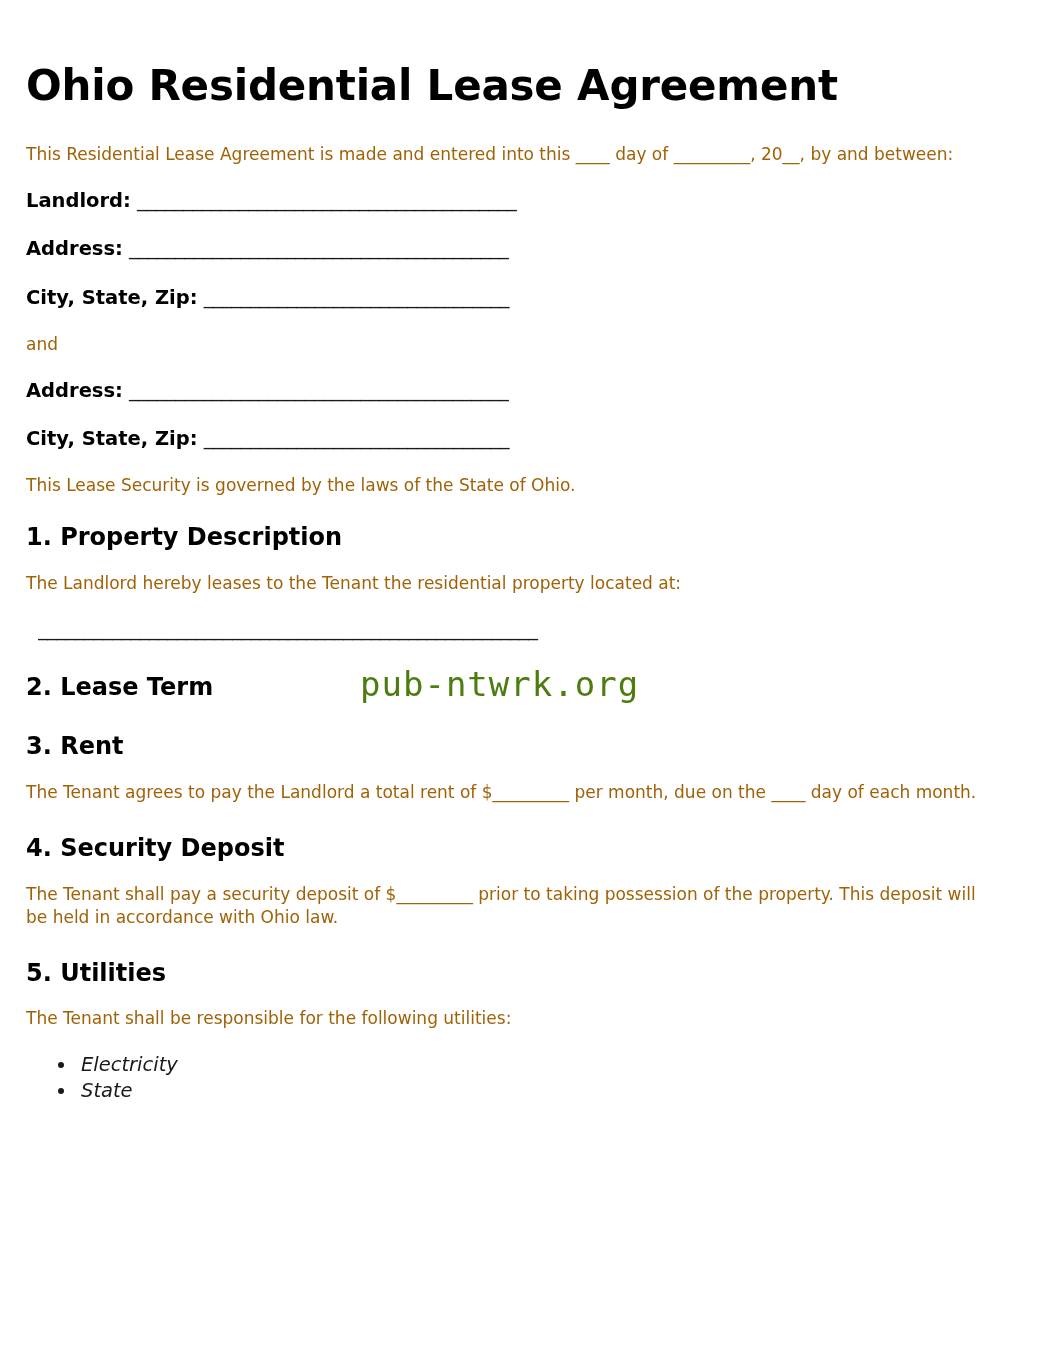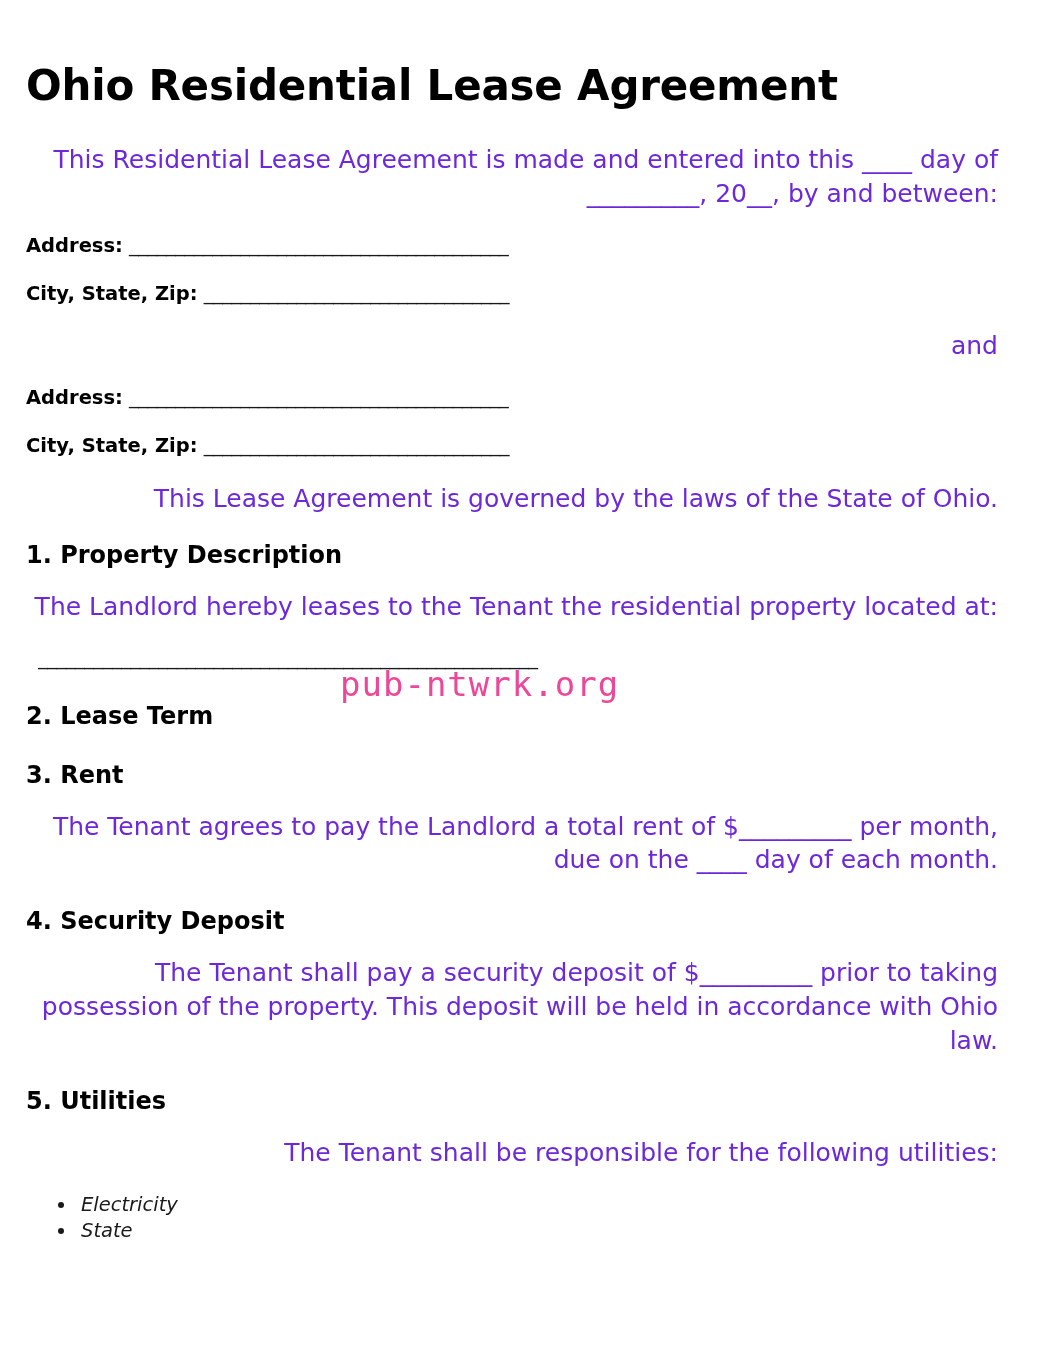--- a/index.html
+++ b/index.html
@@ -27,25 +27,24 @@
   .doc-title {
     font-size: 42px;
     font-weight: bold;
     line-height: 1.12;
     letter-spacing: -0.2px;
     margin: 0 0 34px 0;
     color: #000000;
   }
 
   .para {
-    font-size: 25px;
+    font-size: 17px;
     line-height: 1.35;
     margin: 0 0 22px 0;
-    color: #6d28d9;
-    text-align: right;
+    color: #a16207;
   }
 
   .field-row {
     font-size: 19.5px;
     line-height: 1.35;
     margin: 0 0 22px 0;
     white-space: nowrap;
     color: #1a1a1a;
   }
   .field-label {
@@ -85,40 +84,44 @@
   ul.util-list li {
     font-size: 19.5px;
     line-height: 1.32;
     color: #1a1a1a;
     padding-left: 4px;
     font-style: italic;
   }
 
   .watermark {
     position: absolute;
-    left: 340px;
+    left: 360px;
     top: 664px;
     font-family: "DejaVu Sans Mono", "Liberation Mono", monospace;
     font-size: 34px;
     letter-spacing: 1px;
-    color: #ec4899;
+    color: #4d7c0f;
     white-space: nowrap;
     pointer-events: none;
     z-index: 5;
   }
 </style>
 </head>
 <body>
 
 <div class="page">
 
   <h1 class="doc-title">Ohio Residential Lease Agreement</h1>
 
   <p class="para">This Residential Lease Agreement is made and entered into this ____ day of _________, 20__, by and between:</p>
 
+  <div class="field-row">
+    <span class="field-label">Landlord:</span>
+    <span class="blank">_________________________________________</span>
+  </div>
 
   <div class="field-row">
     <span class="field-label">Address:</span>
     <span class="blank">_________________________________________</span>
   </div>
 
   <div class="field-row">
     <span class="field-label">City, State, Zip:</span>
     <span class="blank">_________________________________</span>
   </div>
@@ -129,21 +132,21 @@
   <div class="field-row">
     <span class="field-label">Address:</span>
     <span class="blank">_________________________________________</span>
   </div>
 
   <div class="field-row">
     <span class="field-label">City, State, Zip:</span>
     <span class="blank">_________________________________</span>
   </div>
 
-  <p class="para">This Lease Agreement is governed by the laws of the State of Ohio.</p>
+  <p class="para">This Lease Security is governed by the laws of the State of Ohio.</p>
 
   <h2 class="section-head first">1. Property Description</h2>
   <p class="para">The Landlord hereby leases to the Tenant the residential property located at:</p>
   <div class="rule-line">______________________________________________________</div>
 
   <h2 class="section-head">2. Lease Term</h2>
 
   <h2 class="section-head">3. Rent</h2>
   <p class="para">The Tenant agrees to pay the Landlord a total rent of $_________ per month, due on the ____ day of each month.</p>
 

